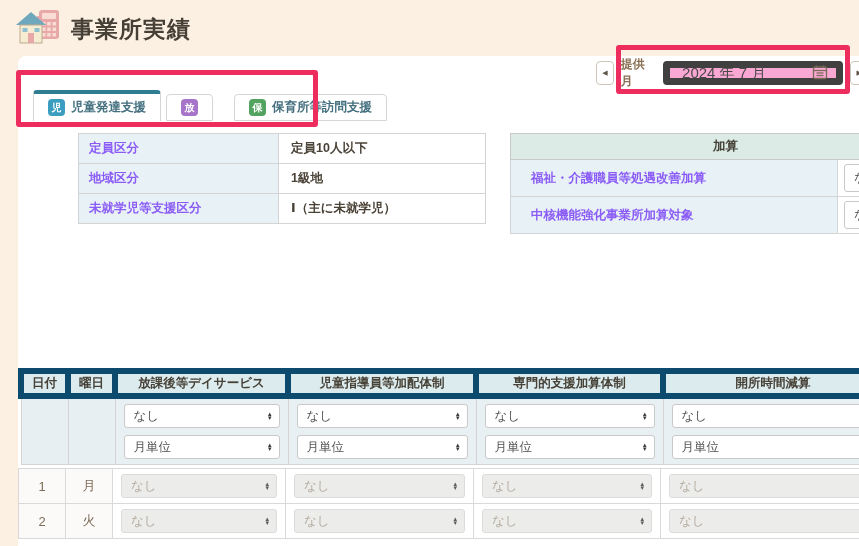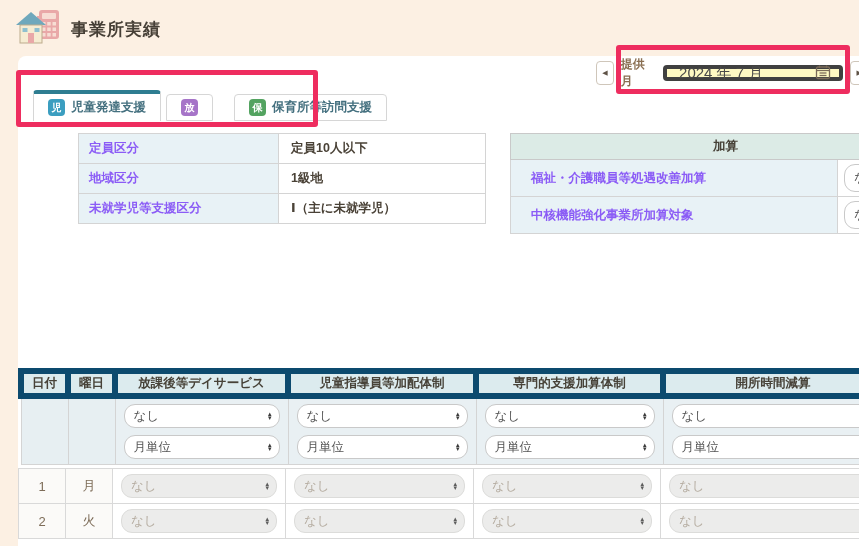--- a/index.html
+++ b/index.html
@@ -5,37 +5,37 @@
   * { margin:0; padding:0; box-sizing:border-box; }
   html,body { width:859px; height:546px; }
   .screen {
     position:relative; width:859px; height:546px;
     background:#fcf0e3; overflow:hidden;
     font-family:"Liberation Sans","DejaVu Sans",sans-serif;
   }
 
   
   .app-header { position:absolute; left:15px; top:8px; display:flex; align-items:center; gap:10px; }
-  .app-header h1 { font-size:17px; font-weight:bold; color:#463f36; letter-spacing:1px; }
+  .app-header h1 { font-size:23px; font-weight:bold; color:#463f36; letter-spacing:1px; }
 
   
   .card {
     position:absolute; left:18px; top:56px; width:850px; height:560px;
     background:#ffffff; border-radius:8px 8px 0 0;
   }
 
   
   .date-nav { position:absolute; left:578px; top:2px; height:30px; display:flex; align-items:center; gap:7px; }
   .nav-btn {
     width:18px; height:24px; background:#fff; border:1px solid #cfc6ba; border-radius:4px;
     font-size:7px; color:#5f5347; display:flex; align-items:center; justify-content:center; cursor:pointer;
   }
   .date-label { font-size:12px; font-weight:bold; color:#8a6f52; }
   .date-input {
-    width:183px; height:16px; background:#fef9c3; border:4px solid #404040; border-radius:4px;
+    width:183px; height:24px; background:#f9a8d4; border:7px solid #404040; border-radius:4px;
     display:flex; align-items:center; justify-content:space-between; padding:0 8px 0 12px;
     font-size:15px; color:#4a4a4a;
   }
 
   
   .tabs { position:absolute; left:15px; top:34px; height:31px; display:flex; align-items:flex-end; gap:5px; }
   .tab {
     height:27px; background:#fff; border:1px solid #d6d6d6; border-radius:4px 4px 0 0;
     display:flex; align-items:center; gap:6px; padding:0 14px;
     font-size:12.5px; font-weight:bold; color:#44707f; cursor:pointer; white-space:nowrap;
@@ -58,21 +58,21 @@
   }
   .tbl-basic td, .tbl-kasan td { border:1px solid #d4d4d4; }
   td.lbl { background:#e8f2f6; color:#8b5cf6; padding:6px 10px; height:27px;font-weight:bold; }
   td.val { background:#fff; color:#4a4237; font-weight:bold; padding:6px 12px; }
   .tbl-kasan td.lbl { height:37px;padding-left:20px; }
   td.selcell { background:#fff; padding:4px 0 4px 6px; }
   .tbl-kasan .sel { width:120px; height:28px; }
 
   
   .sel {
-    background:#fff; border:1px solid #c9c9c9; border-radius:11px; height:24px;
+    background:#fff; border:1px solid #c9c9c9; border-radius:3px; height:24px;
     display:flex; align-items:center; justify-content:space-between;
     padding:0 7px 0 9px; font-size:12.5px; color:#555; cursor:pointer;
   }
   .arr { display:flex; flex-direction:column; align-items:center; line-height:4.5px; font-size:7px; color:#3a3a3a; }
   .arr::before { content:"▴"; } .arr::after { content:"▾"; }
   .sel.disabled { background:#ececeb; border-color:#dcdcda; color:#b5aca0; cursor:default; }
   .sel.disabled .arr { color:#5c5c5c; }
 
   
   .tbl-sched { position:absolute; left:0; top:312px; width:862px; }

